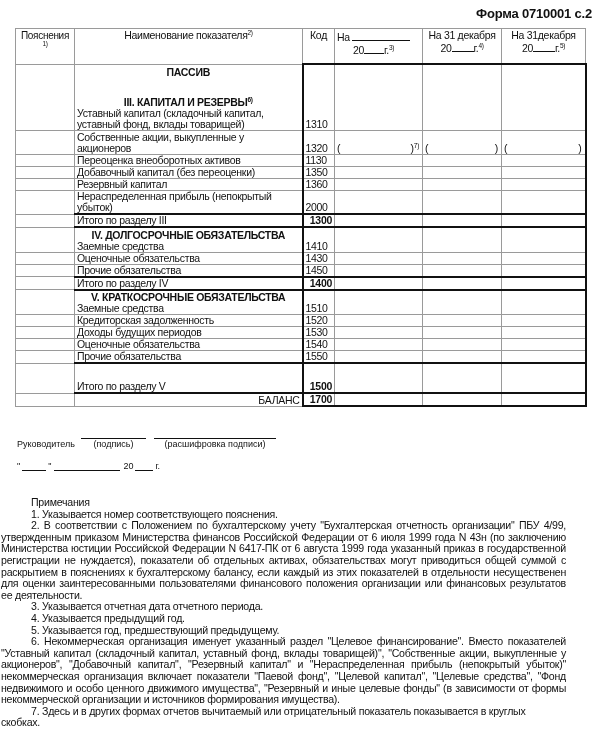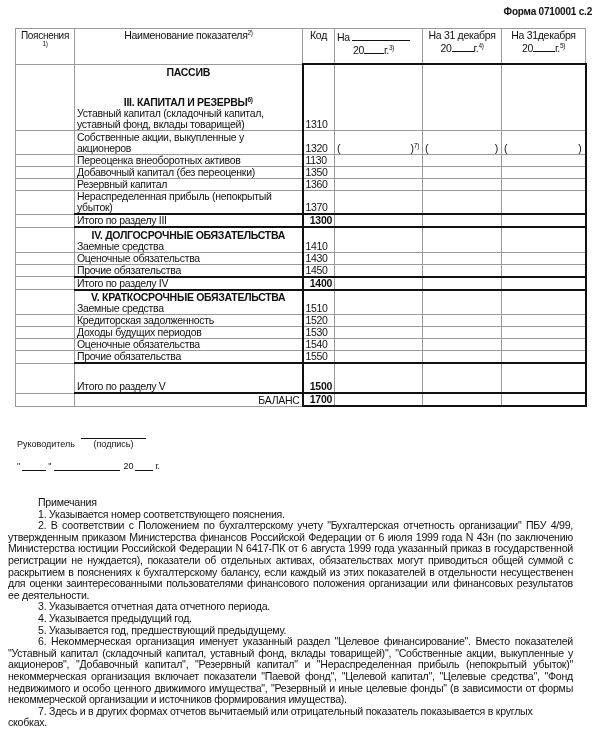--- a/index.html
+++ b/index.html
@@ -2,21 +2,21 @@
 <html><head>
   <meta charset="utf-8">
   <style>
     html, body { margin: 0; padding: 0; background: #ffffff; }
     body {
       width: 600px; height: 743px; position: relative; overflow: hidden;
       font-family: "Liberation Sans", sans-serif; color: #111;
       font-size: 10.5px;
     }
     .form-no {
-      position: absolute; right: 8px; top: 6px; font-size: 10px; font-weight: bold;
+      position: absolute; right: 8px; top: 6px; font-size: 13px; font-weight: bold;
       letter-spacing: -0.2px;
     }
     table.bal {
       position: absolute; left: 15px; top: 28px;
       border-collapse: collapse; table-layout: fixed;
       font-size: 10.5px; letter-spacing: -0.3px;
     }
     table.bal td, table.bal th {
       border: 1px solid #9a9a9a; padding: 0 2px; vertical-align: bottom;
       line-height: 11px; font-weight: normal; overflow: hidden;
@@ -37,21 +37,21 @@
     .paren-row { display: flex; justify-content: space-between; padding-right: 1px; }
 
     .sign-block { position: absolute; left: 17px; top: 428px; font-size: 9px; }
     .sign-row { display: flex; align-items: flex-end; }
     .sign-label { margin-right: 6px; }
     .sign-line { display: inline-block; border-bottom: 1px solid #111; height: 10px; }
     .sign-caption { font-size: 9px; text-align: center; }
     .date-row { margin-top: 11px; display: flex; align-items: flex-end; font-size: 9px; }
 
     .notes {
-      position: absolute; left: 8px; top: 497px; width: 565px;
+      position: absolute; left: 1px; top: 497px; width: 565px;
       font-size: 10.6px; line-height: 11.6px; letter-spacing: -0.25px;
     }
     .notes p { margin: 0; text-align: justify; }
     .notes .indent { text-indent: 30px; }
     .notes .heading { padding-left: 30px; }
   </style>
 </head>
 <body>
 
 <div class="form-no">Форма 0710001 с.2</div>
@@ -145,21 +145,21 @@
     <td></td>
     <td>Резервный капитал</td>
     <td class="code thick-l">1360</td>
     <td></td>
         <td></td>
         <td class="thick-r"></td>
   </tr>
   <tr style="height:24px">
     <td></td>
     <td>Нераспределенная прибыль (непокрытый убыток)</td>
-    <td class="code thick-l">1370</td>
+    <td class="code thick-l">2000</td>
     <td></td>
         <td></td>
         <td class="thick-r"></td>
   </tr>
   <tr style="height:13px">
     <td></td>
     <td class="thick-t thick-b">Итого по разделу III</td>
     <td class="code bold thick-l thick-t thick-b">1300</td>
     <td class="thick-t thick-b"></td>
         <td class="thick-t thick-b"></td>
@@ -263,20 +263,24 @@
   </tr>
 </tbody>
   </table>
 
 <div class="sign-block">
   <div class="sign-row">
     <span class="sign-label">Руководитель</span>
     <span style="display:inline-flex; flex-direction:column; margin-right:8px;">
       <span class="sign-line" style="width:65px"></span>
       <span class="sign-caption">(подпись)</span>
+    </span>
+    <span style="display:inline-flex; flex-direction:column;">
+      <span class="sign-line" style="width:122px"></span>
+      <span class="sign-caption">(расшифровка подписи)</span>
     </span>
   </div>
   <div class="date-row">
     <span>"</span>
     <span class="sign-line" style="width:24px; margin:0 2px"></span>
     <span>"</span>
     <span class="sign-line" style="width:66px; margin:0 3px"></span>
     <span>20</span>
     <span class="sign-line" style="width:18px; margin:0 2px"></span>
     <span>г.</span>

